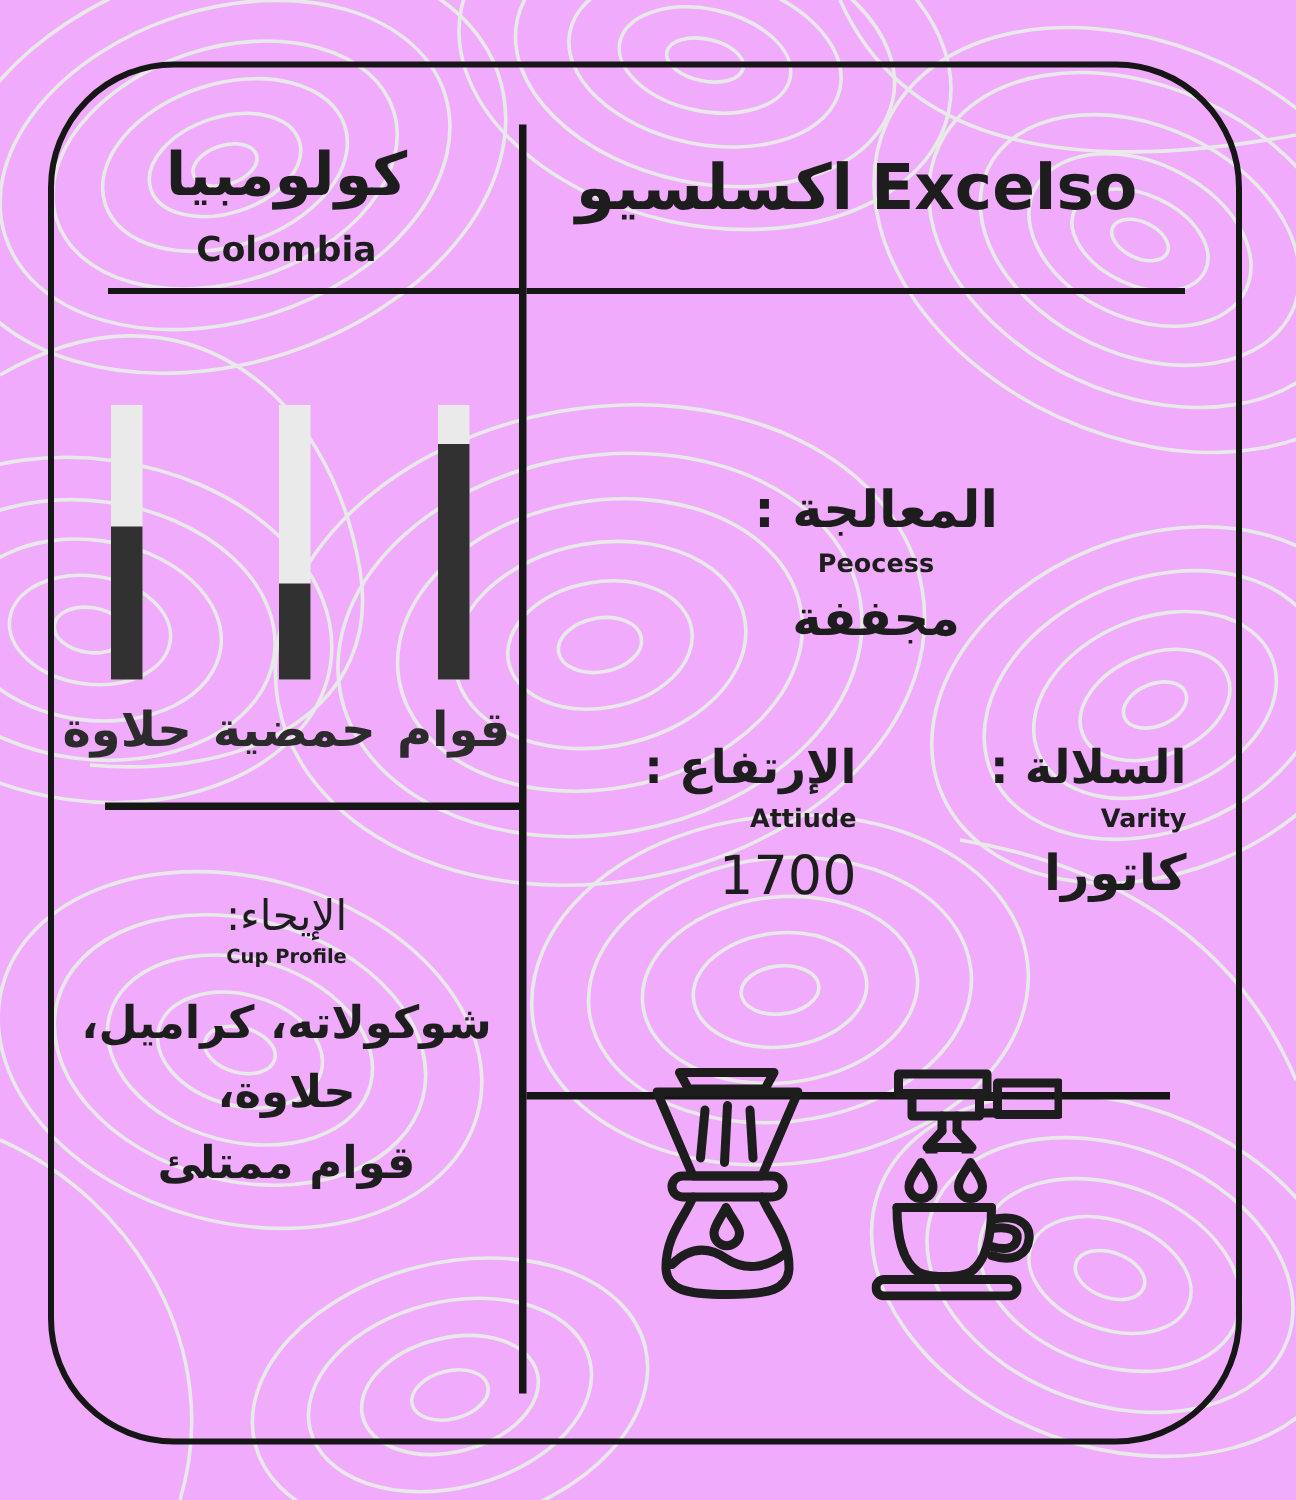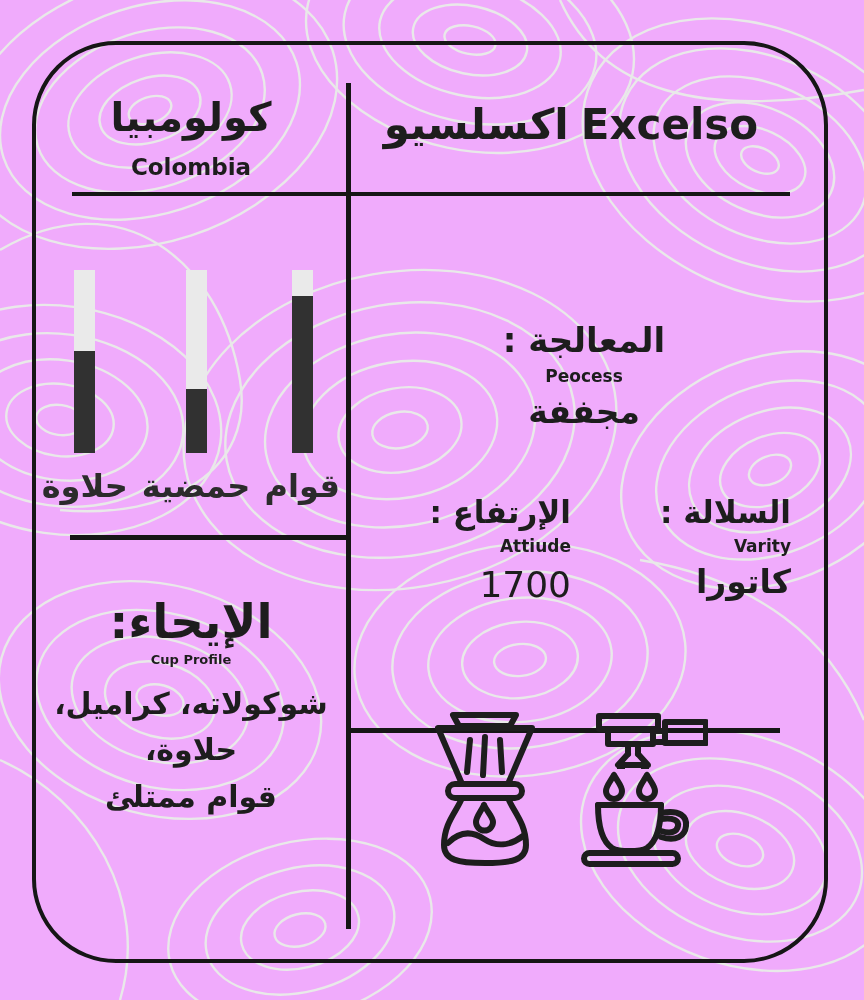--- a/index.html
+++ b/index.html
@@ -27,21 +27,21 @@
   
   .origin-block{left:36px;top:94px;width:310px;}
   .origin-ar{font-size:40px;font-weight:bold;line-height:1.15;}
   .origin-en{font-size:23px;font-weight:bold;margin-top:14px;}
   #bar-chart{left:36px;top:270px;width:310px;display:flex;justify-content:center;gap:14px;direction:rtl;}
   .bar-col{display:flex;flex-direction:column;align-items:center;min-width:76px;}
   .bar-track{width:21px;height:183px;background:#eaeaea;position:relative;}
   .bar-fill{position:absolute;left:0;right:0;bottom:0;background:#313131;}
   .bar-label{margin-top:14px;font-size:32px;font-weight:bold;color:#2b2b2b;white-space:nowrap;}
   .cup-block{left:36px;top:596px;width:310px;}
-  .cup-title{font-size:47px;font-weight:bold;line-height:1.1;}
+  .cup-title{font-size:28px;font-weight:normal;line-height:1.1;}
   .cup-sub{font-size:13px;font-weight:bold;margin-top:4px;}
   .cup-lines{margin-top:14px;font-size:30px;font-weight:bold;line-height:1.55;}
   
   .title-block{left:351px;top:100px;width:440px;display:flex;justify-content:center;align-items:baseline;gap:12px;}
   .title-ar,.title-en{font-size:42px;font-weight:bold;white-space:nowrap;}
   .process-block{left:364px;top:320px;width:440px;}
   .spec-label{font-size:34px;font-weight:bold;line-height:1.2;}
   .spec-sub{font-size:17px;font-weight:bold;margin-top:5px;}
   .spec-value{font-size:33px;font-weight:bold;margin-top:6px;line-height:1.2;}
   .specs-row{left:351px;top:494px;width:440px;display:flex;direction:rtl;}

